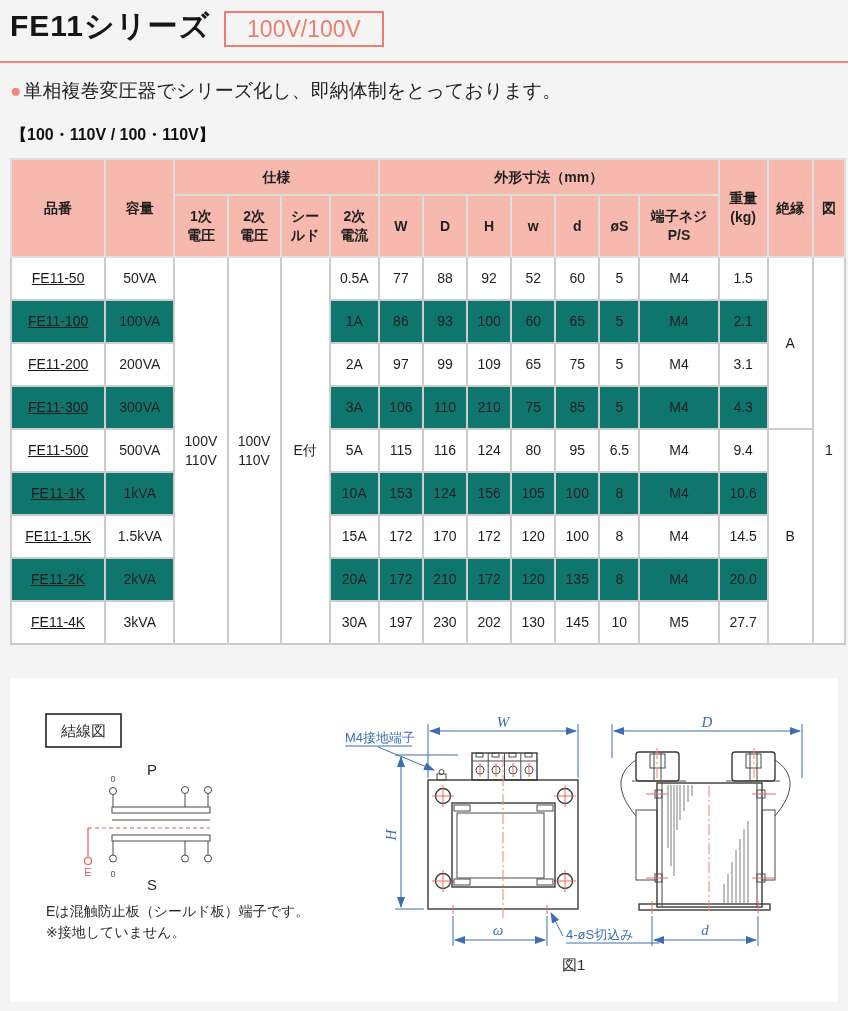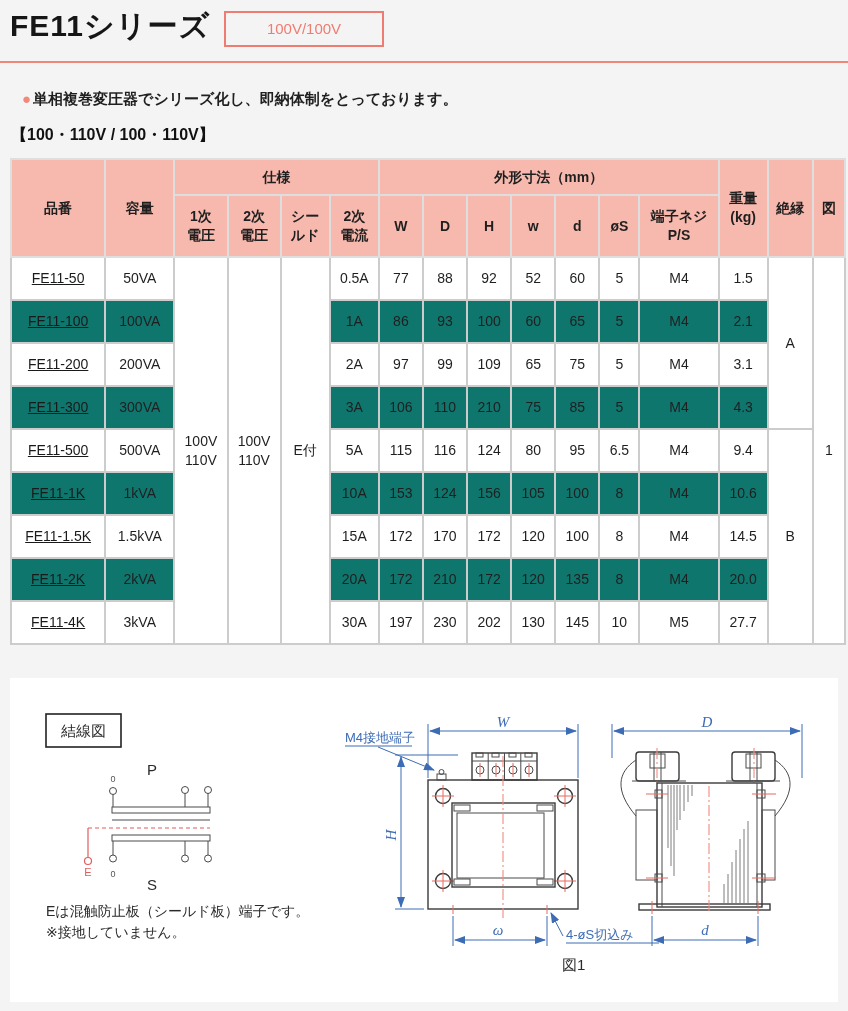--- a/index.html
+++ b/index.html
@@ -2,23 +2,23 @@
 <html><head>
 <meta charset="utf-8">
 <style>
   html,body{margin:0;padding:0;}
   body{font-family:"Liberation Sans","DejaVu Sans",sans-serif;background:#e9e9e9;}
   .page{position:relative;width:848px;height:1011px;background:#f4f4f4;overflow:hidden;margin:0 auto;}
 
   
   .page-title{position:absolute;left:10px;top:6px;margin:0;font-size:30px;font-weight:bold;color:#161616;letter-spacing:1px;}
   .badge{position:absolute;left:224px;top:11px;width:156px;height:32px;line-height:32px;
-         border:2px solid #ef7c71;color:#ef7c71;font-size:15px;text-align:center;background:transparent;}
+         border:2px solid #ef7c71;color:#ef7c71;font-size:23px;text-align:center;background:transparent;}
   .divider{position:absolute;left:0;top:61px;width:848px;height:2px;background:#f0867a;}
-  .desc{position:absolute;left:10px;top:78px;margin:12px;font-size:15px;color:#1f1f1f;font-weight:bold;}
+  .desc{position:absolute;left:10px;top:78px;margin:0;font-size:19px;color:#1f1f1f;}
   .desc .bullet{color:#f0897c;margin-right:2px;}
   .section-label{position:absolute;left:11px;top:125px;font-size:16px;font-weight:bold;color:#111;}
 
   
   table.spec{position:absolute;left:10px;top:158px;width:836px;border-collapse:collapse;table-layout:fixed;}
   table.spec th,table.spec td{border:2px solid #ccc;text-align:center;vertical-align:middle;
       font-size:14px;color:#1f1f1f;padding:0;white-space:pre-line;line-height:1.35;}
   table.spec thead th{background:#f7b9ae;font-weight:bold;border-color:#dedede;}
   table.spec thead tr.h1 th{height:34px;}
   table.spec thead tr.h2 th{height:60px;}

